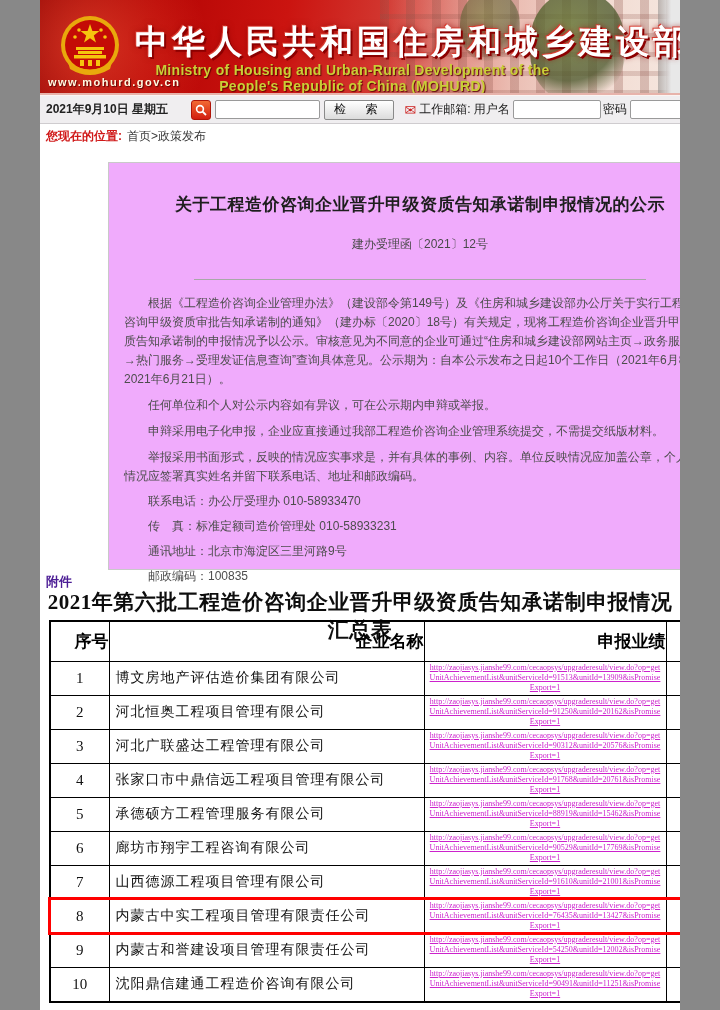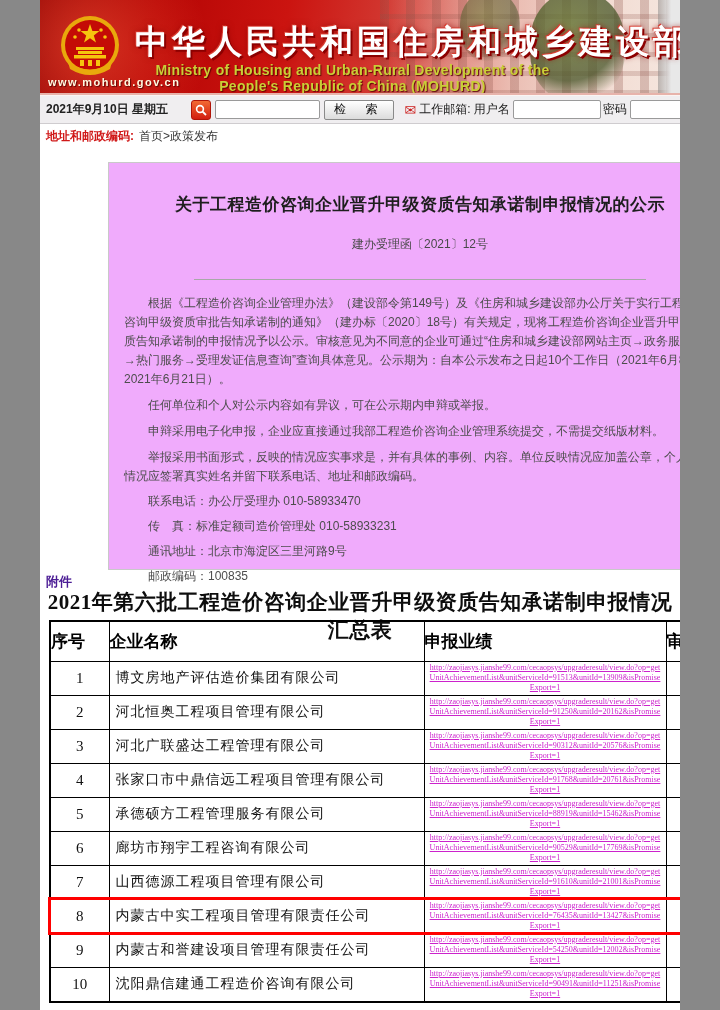--- a/index.html
+++ b/index.html
@@ -109,21 +109,21 @@
     font-size:21px; font-weight:bold; color:#0d0d0d; letter-spacing:.5px;
   }
   table.result-table {
     position:absolute; left:9px; top:620px; width:703px;
     border-collapse:collapse; table-layout:fixed;
     font-family:"Liberation Serif","DejaVu Serif",serif;
   }
   .result-table th, .result-table td { border:1px solid #000; }
   .result-table { border:2px solid #000; }
   .result-table th {
-    height:40px; font-size:17px; font-weight:bold; color:#000; text-align:left;
+    height:40px; font-size:17px; font-weight:bold; color:#000; text-align:right;
   }
   .result-table td { height:34px; padding:1px 3px; }
   .col-no { width:59px; } .col-company { width:315px; } .col-url { width:242px; } .col-result { width:87px; }
   td.cell-no { text-align:center; font-size:15px; color:#111; }
   td.cell-company { text-align:left; font-size:14px; color:#111; padding-left:6px; letter-spacing:1px; }
   td.cell-url { text-align:center; }
   td.cell-url a {
     font-size:8px; line-height:10px; color:#cc22cc; text-decoration:underline;
     word-break:break-all; display:inline-block; cursor:pointer;
   }
@@ -179,21 +179,21 @@
     <input class="tb-input pwd" type="password" style="">
     <button class="tb-btn">登录</button>
     <span class="tb-right">
       <span class="tb-home-icon">⬆</span>
       <span class="tb-link">设为首页</span>
 
     </span>
   </div>
 
   <div class="breadcrumb">
-    <span class="bc-label">地址和邮政编码:</span>
+    <span class="bc-label">您现在的位置:</span>
     <span class="bc-path">首页&gt;政策发布</span>
   </div>
 
   <div class="doc-box">
     <div class="doc-title">关于工程造价咨询企业晋升甲级资质告知承诺制申报情况的公示</div>
     <div class="doc-number">建办受理函〔2021〕12号</div>
     <div class="doc-hr"></div>
     <div class="doc-body" id="doc-body">
         <div class="para">根据《工程造价咨询企业管理办法》（建设部令第149号）及《住房和城乡建设部办公厅关于实行工程造价咨询甲级资质审批告知承诺制的通知》（建办标〔2020〕18号）有关规定，现将工程造价咨询企业晋升甲级资质告知承诺制的申报情况予以公示。审核意见为不同意的企业可通过“住房和城乡建设部网站主页→政务服务平台→热门服务→受理发证信息查询”查询具体意见。公示期为：自本公示发布之日起10个工作日（2021年6月8日至2021年6月21日）。</div>
         <div class="para">任何单位和个人对公示内容如有异议，可在公示期内申辩或举报。</div>

